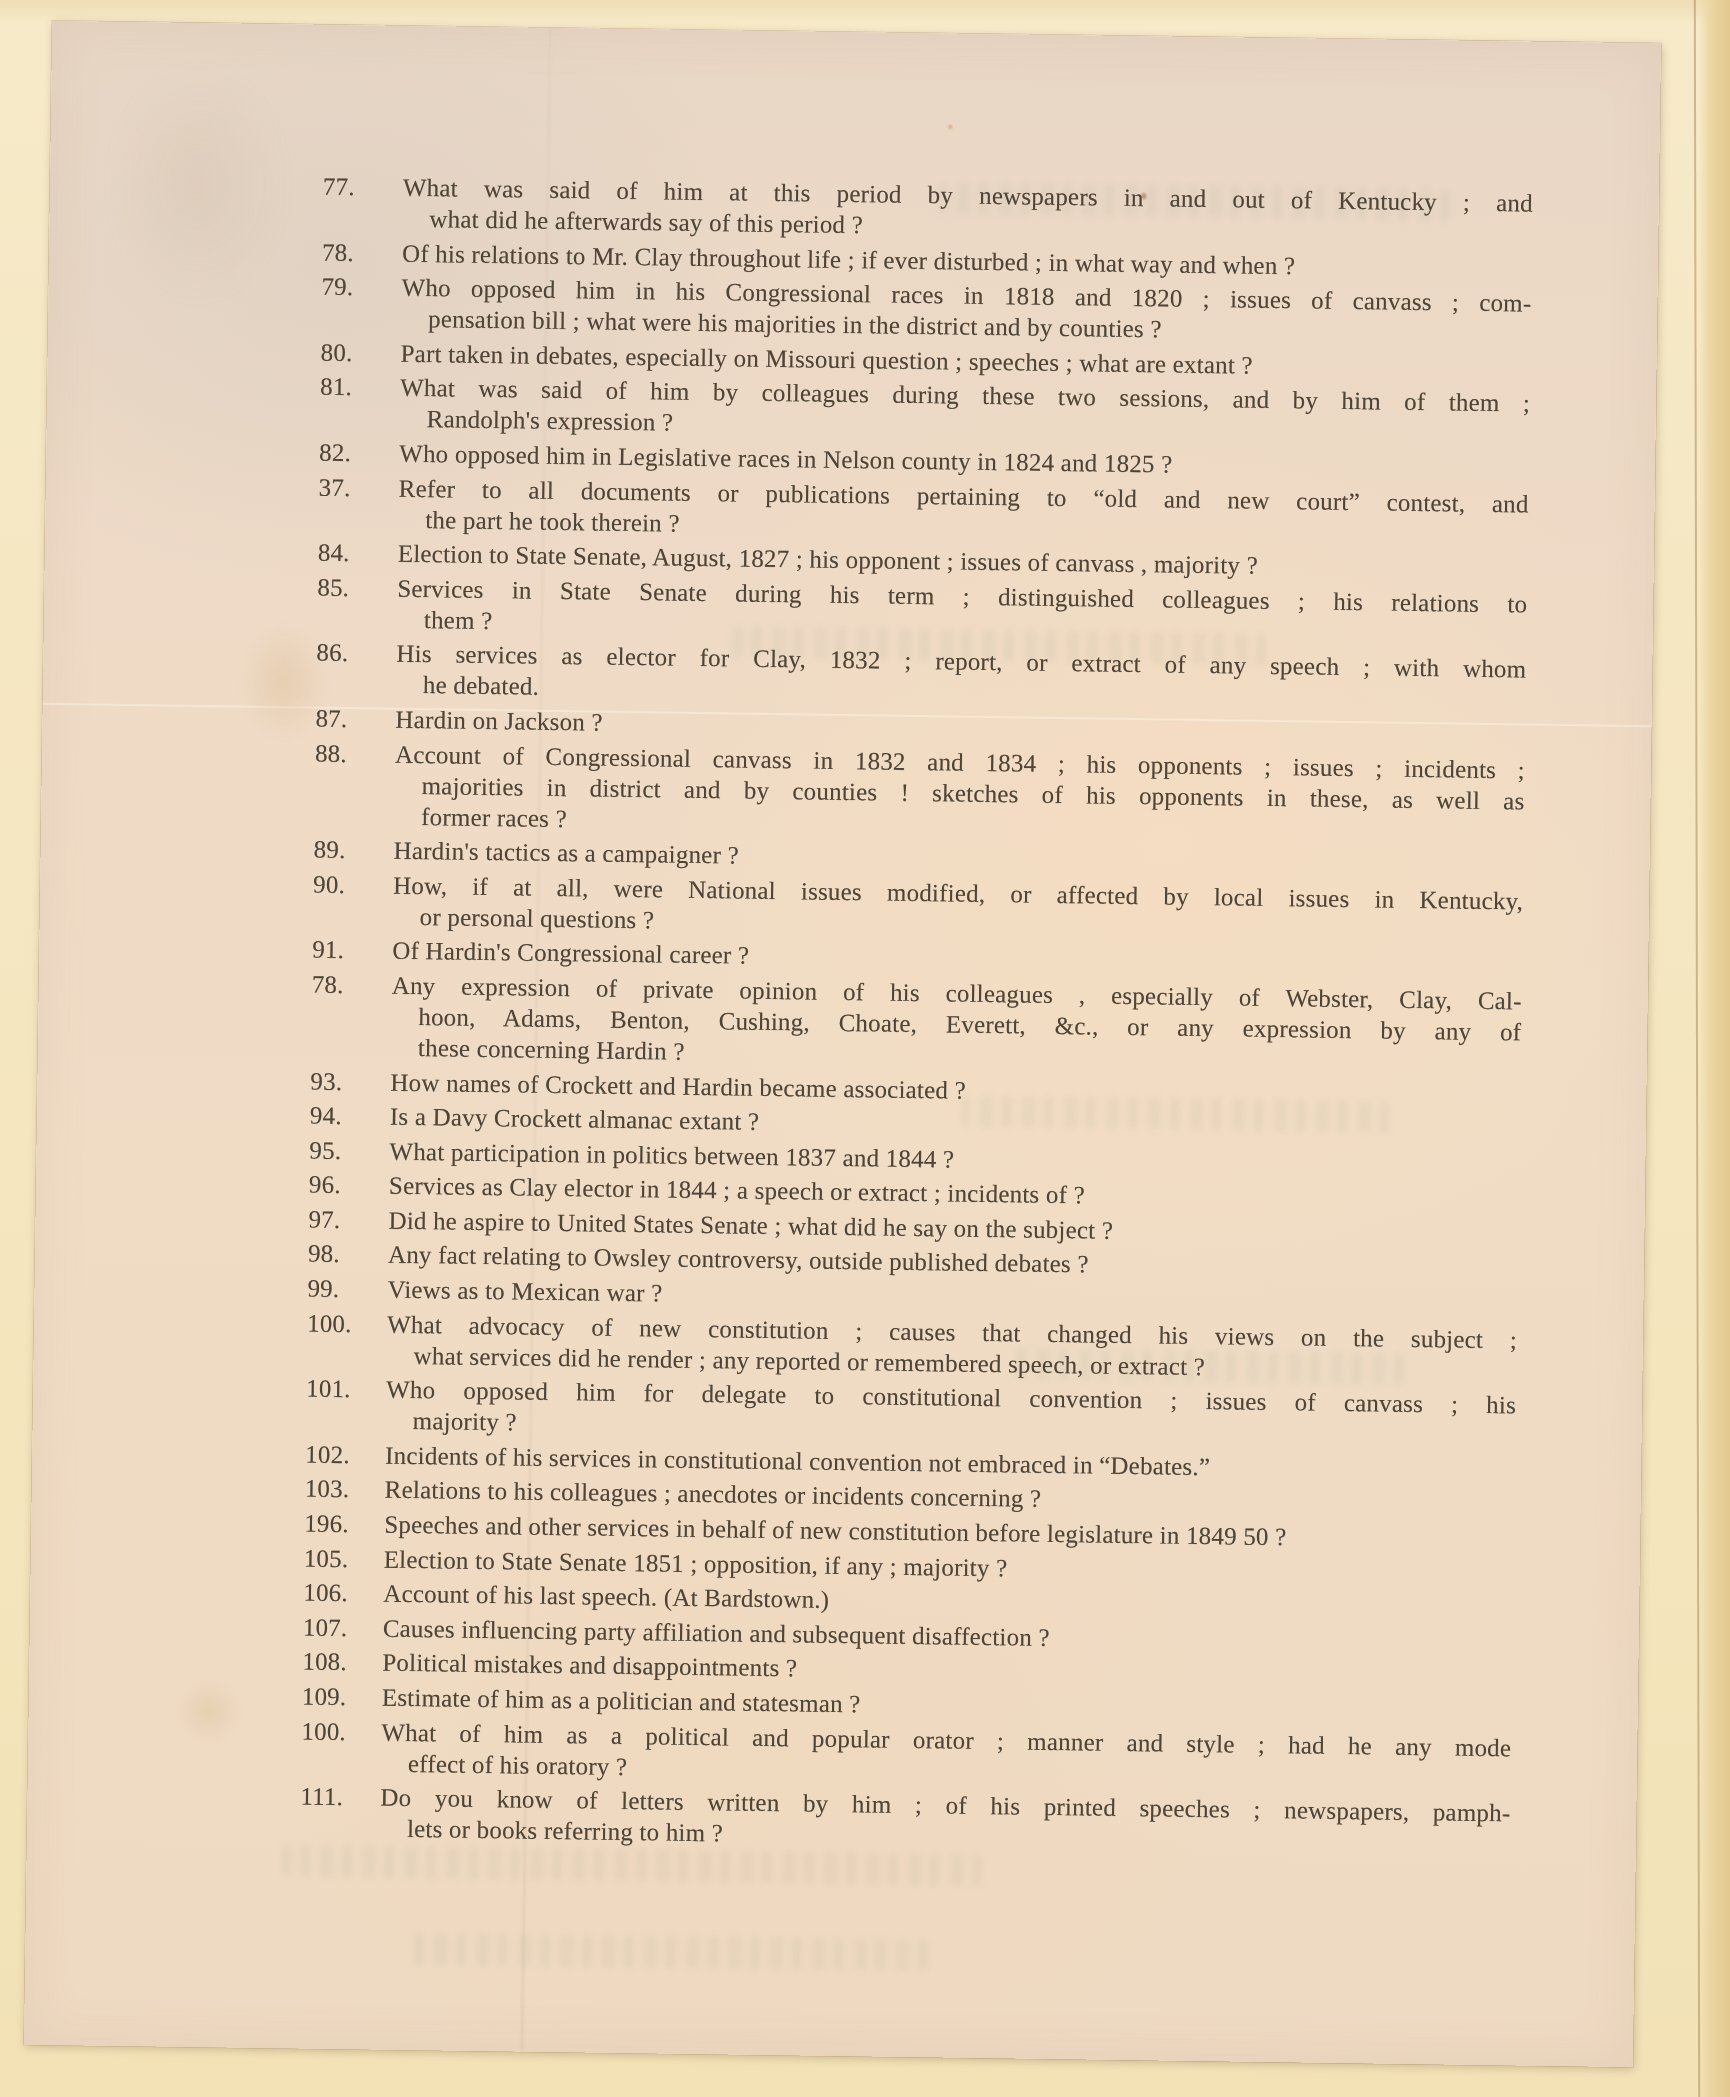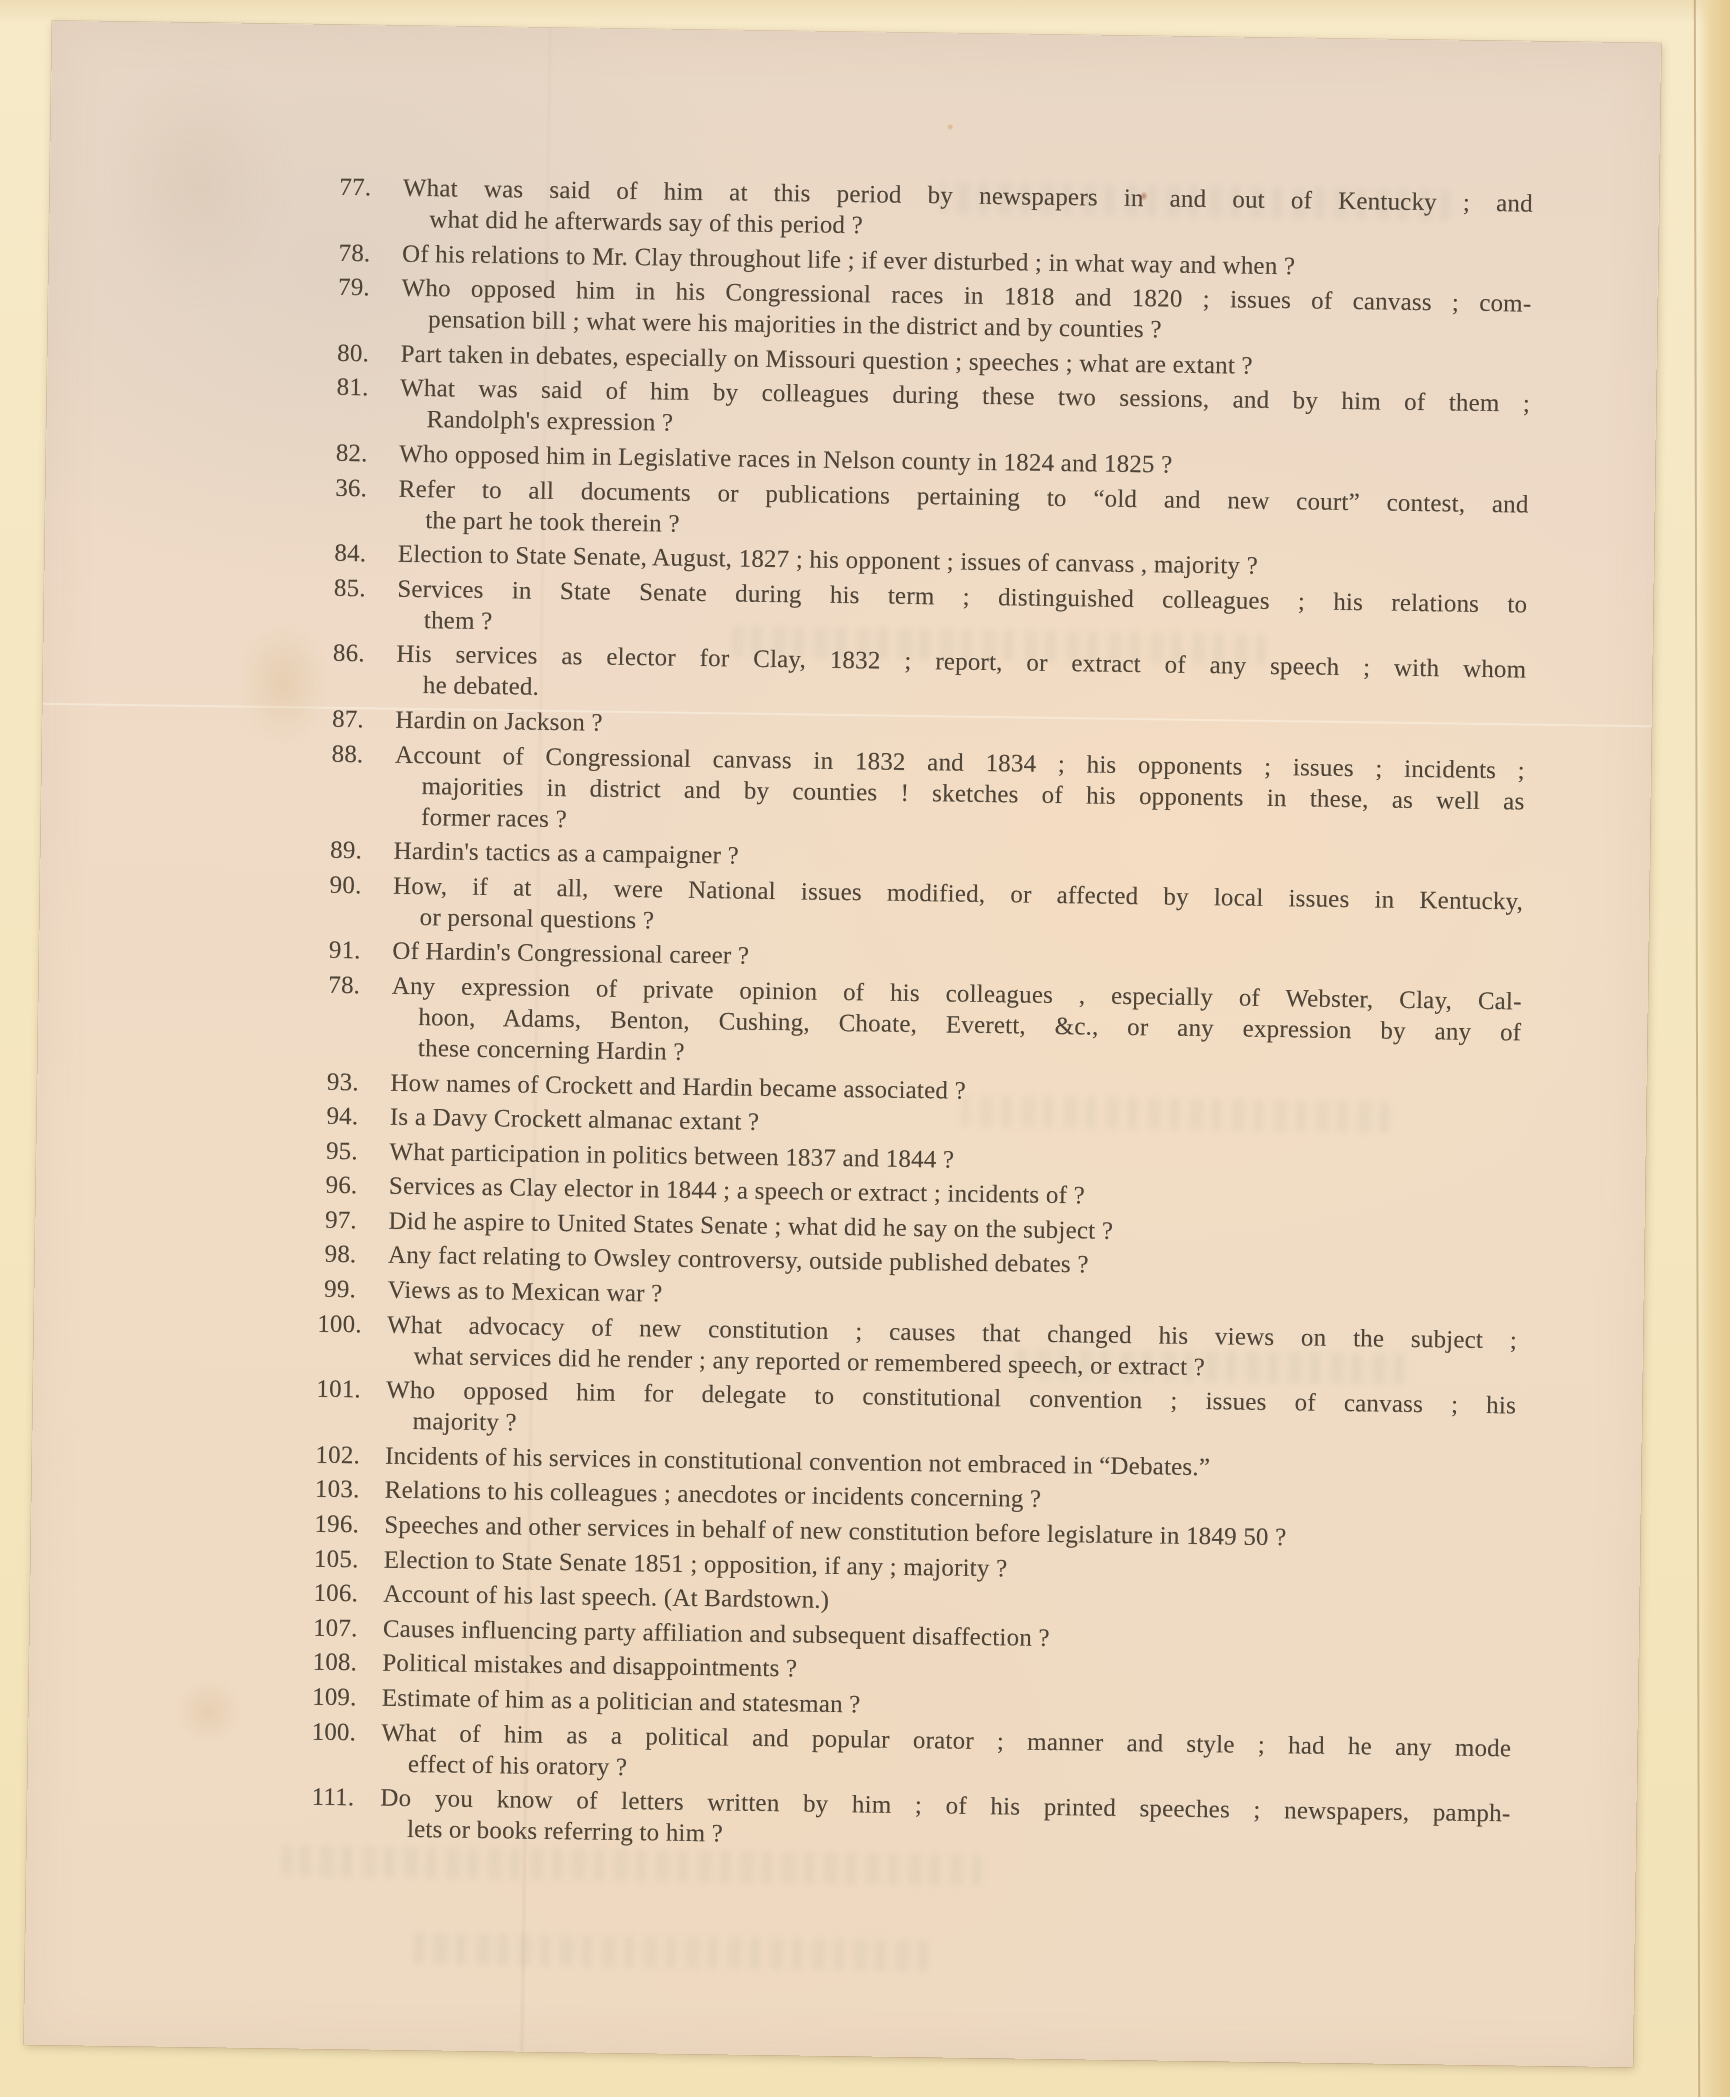--- a/index.html
+++ b/index.html
@@ -87,21 +87,21 @@
     width: 1519px;
     color: #4e4437;
     font-size: 25px;
     line-height: 31px;
     letter-spacing: 0.2px;
     text-shadow: 0.2px 0.2px 0.4px rgba(78,68,55,0.35);
   }
   li.q { position: relative; margin: 0 0 3.6px 0; padding-left: 353px; width: 1130px; }
   li.q .num {
     position: absolute; left: 273px; top: 0; width: 65px;
-    text-align: center; white-space: nowrap;
+    text-align: left; white-space: nowrap;
   }
   li.q .line { display: block; }
   li.q .line.cont { margin-left: 27px; }
   li.q .line.just { text-align: justify; text-align-last: justify; }
 </style>
 </head>
 <body>
 
 <div class="backing">
   <div class="backing-top-shade"></div>
@@ -147,21 +147,21 @@
         <li class="q">
           <span class="num">81.</span>
           <span class="line first just">What was said of him by colleagues during these two sessions, and by him of them ;</span>
           <span class="line cont">Randolph's expression ?</span>
         </li>
         <li class="q">
           <span class="num">82.</span>
           <span class="line first">Who opposed him in Legislative races in Nelson county in 1824 and 1825 ?</span>
         </li>
         <li class="q">
-          <span class="num">36.</span>
+          <span class="num">37.</span>
           <span class="line first just">Refer to all documents or publications pertaining to “old and new court” contest, and</span>
           <span class="line cont">the part he took therein ?</span>
         </li>
         <li class="q">
           <span class="num">84.</span>
           <span class="line first">Election to State Senate, August, 1827 ; his opponent ; issues of canvass , majority ?</span>
         </li>
         <li class="q">
           <span class="num">85.</span>
           <span class="line first just">Services in State Senate during his term ; distinguished colleagues ; his relations to</span>

